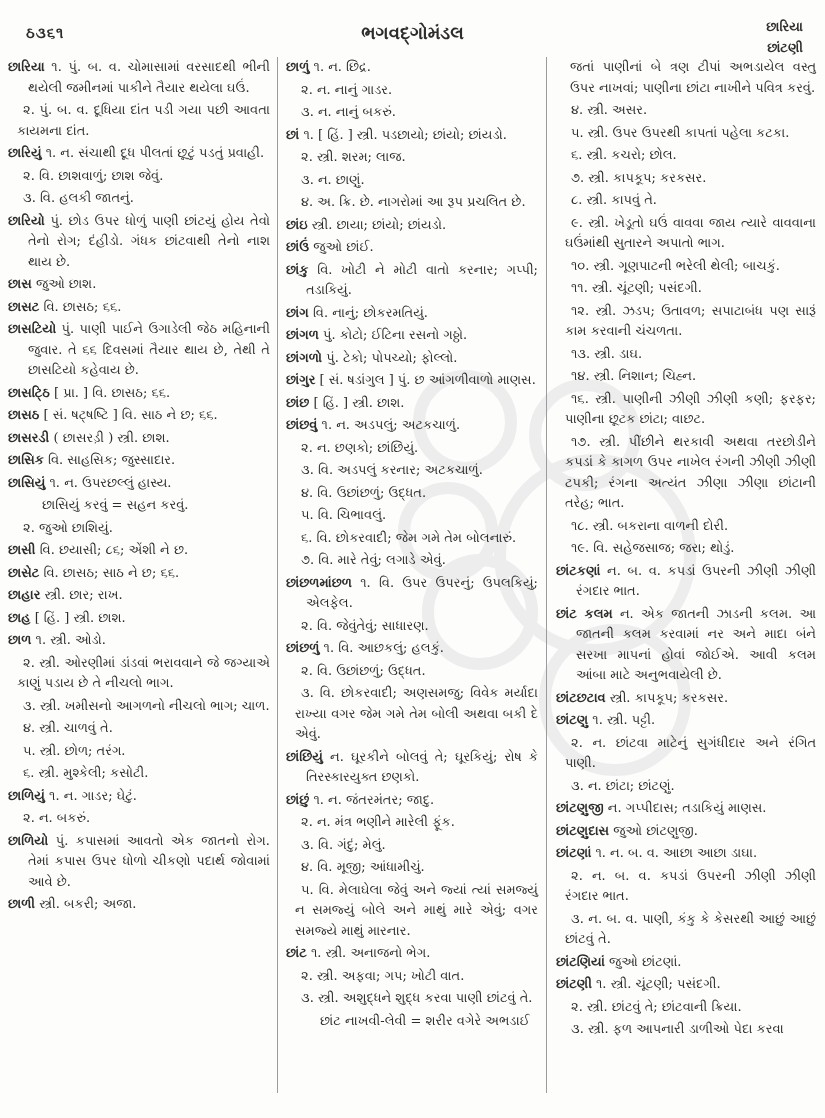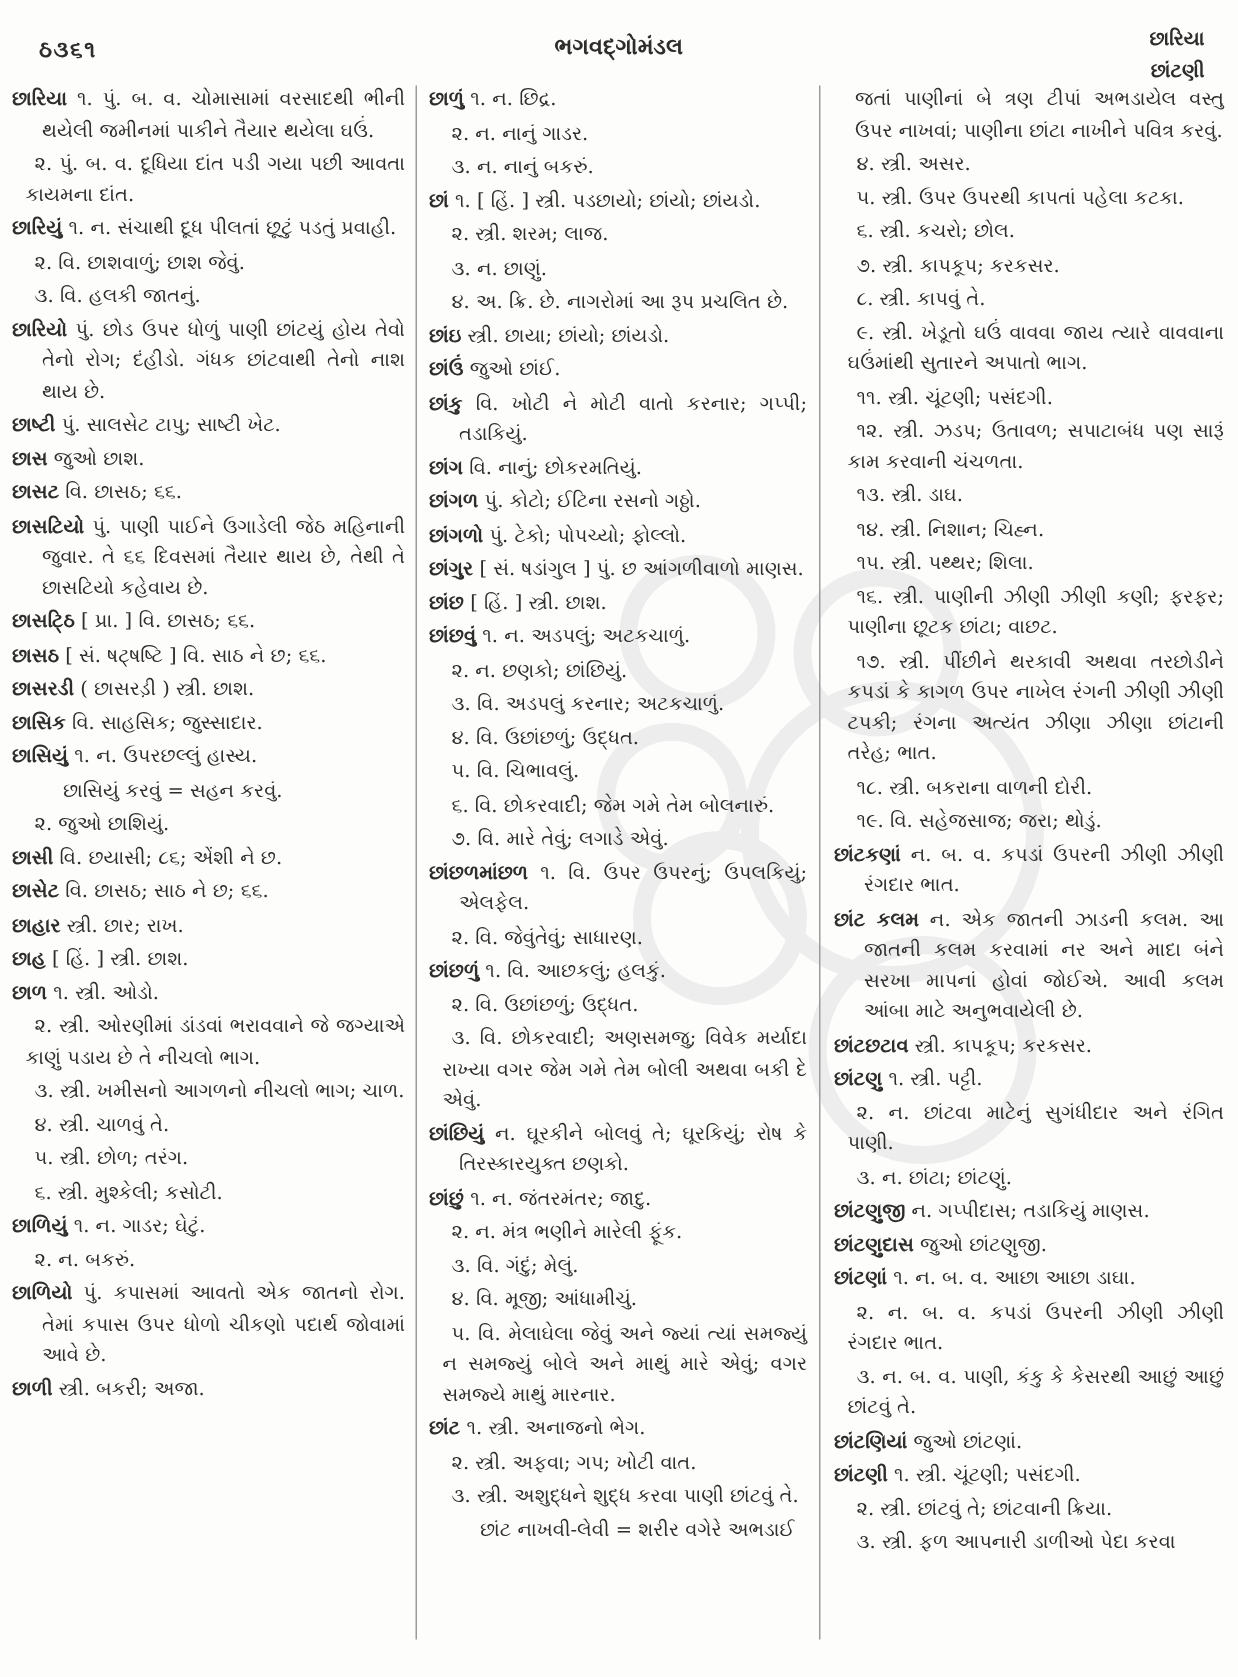--- a/index.html
+++ b/index.html
@@ -7,21 +7,21 @@
     width:825px;height:1118px;
     background:#fdfdfc;
     font-family:"DejaVu Serif","Liberation Serif",serif;
     color:#2f2d2b;
     overflow:hidden;
     position:relative;
   }
   .page{position:relative;width:825px;height:1118px;}
   
   .hdr-pagenum{position:absolute;left:26px;top:24px;font-size:15px;font-weight:bold;letter-spacing:1px;}
-  .hdr-title{position:absolute;left:0;right:0;top:22px;text-align:center;font-size:15px;font-weight:bold;}
+  .hdr-title{position:absolute;left:0;right:0;top:22px;text-align:center;font-size:18px;font-weight:bold;}
   .hdr-guides{position:absolute;right:22px;top:16px;text-align:right;font-size:13px;font-weight:bold;line-height:21px;}
   
   .watermark{position:absolute;left:390px;top:360px;z-index:0;pointer-events:none;}
   
   .columns{position:absolute;top:55px;left:0;width:799px;height:1040px;z-index:1;}
   .col{position:absolute;top:0;font-size:13px;line-height:20.5px;}
   .col-1{left:8px;width:262px;}
   .col-2{left:286px;width:252px;}
   .col-3{left:556px;width:260px;}
   .divider{position:absolute;top:2px;height:1036px;width:1px;background:#9b9b9b;}
@@ -58,21 +58,20 @@
   </svg>
 
   <div class="columns">
     <section class="col col-1">
         <p class="entry main"><span class="head">છારિયા</span> <span>૧. પું. બ. વ. ચોમાસામાં વરસાદથી ભીની થયેલી જમીનમાં પાકીને તૈયાર થયેલા ઘઉં.</span></p>
         <p class="entry sub"><span>૨. પું. બ. વ. દૂધિયા દાંત પડી ગયા પછી આવતા કાયમના દાંત.</span></p>
         <p class="entry main"><span class="head">છારિયું</span> <span>૧. ન. સંચાથી દૂધ પીલતાં છૂટું પડતું પ્રવાહી.</span></p>
         <p class="entry sub"><span>૨. વિ. છાશવાળું; છાશ જેવું.</span></p>
         <p class="entry sub"><span>૩. વિ. હલકી જાતનું.</span></p>
         <p class="entry main"><span class="head">છારિયો</span> <span>પું. છોડ ઉપર ધોળું પાણી છાંટયું હોય તેવો તેનો રોગ; દંહીડો. ગંધક છાંટવાથી તેનો નાશ થાય છે.</span></p>
-        <p class="entry main"><span class="head">છાષ્ટી</span> <span>પું. સાલસેટ ટાપુ; સાષ્ટી ખેટ.</span></p>
         <p class="entry main"><span class="head">છાસ</span> <span>જુઓ છાશ.</span></p>
         <p class="entry main"><span class="head">છાસટ</span> <span>વિ. છાસઠ; ૬૬.</span></p>
         <p class="entry main"><span class="head">છાસટિયો</span> <span>પું. પાણી પાઈને ઉગાડેલી જેઠ મહિનાની જુવાર. તે ૬૬ દિવસમાં તૈયાર થાય છે, તેથી તે છાસટિયો કહેવાય છે.</span></p>
         <p class="entry main"><span class="head">છાસટ્ઠિ</span> <span>[ પ્રા. ] વિ. છાસઠ; ૬૬.</span></p>
         <p class="entry main"><span class="head">છાસઠ</span> <span>[ સં. ષટ્ષષ્ટિ ] વિ. સાઠ ને છ; ૬૬.</span></p>
         <p class="entry main"><span class="head">છાસરડી</span> <span>( છાસરડ઼ી ) સ્ત્રી. છાશ.</span></p>
         <p class="entry main"><span class="head">છાસિક</span> <span>વિ. સાહસિક; જુસ્સાદાર.</span></p>
         <p class="entry main"><span class="head">છાસિયું</span> <span>૧. ન. ઉપરછલ્લું હાસ્ય.</span></p>
         <p class="entry idiom"><span>છાસિયું કરવું = સહન કરવું.</span></p>
         <p class="entry sub"><span>૨. જુઓ છાશિયું.</span></p>
@@ -133,25 +132,25 @@
       </section>
     <div class="divider divider-2"></div>
     <section class="col col-3">
         <p class="entry cont"><span>જતાં પાણીનાં બે ત્રણ ટીપાં અભડાયેલ વસ્તુ ઉપર નાખવાં; પાણીના છાંટા નાખીને પવિત્ર કરવું.</span></p>
         <p class="entry sub"><span>૪. સ્ત્રી. અસર.</span></p>
         <p class="entry sub"><span>૫. સ્ત્રી. ઉપર ઉપરથી કાપતાં પહેલા કટકા.</span></p>
         <p class="entry sub"><span>૬. સ્ત્રી. કચરો; છોલ.</span></p>
         <p class="entry sub"><span>૭. સ્ત્રી. કાપકૂપ; કરકસર.</span></p>
         <p class="entry sub"><span>૮. સ્ત્રી. કાપવું તે.</span></p>
         <p class="entry sub"><span>૯. સ્ત્રી. ખેડૂતો ઘઉં વાવવા જાય ત્યારે વાવવાના ઘઉંમાંથી સુતારને અપાતો ભાગ.</span></p>
+        <p class="entry sub"><span>૧૦. સ્ત્રી. ગૂણપાટની ભરેલી થેલી; બાચકું.</span></p>
         <p class="entry sub"><span>૧૧. સ્ત્રી. ચૂંટણી; પસંદગી.</span></p>
         <p class="entry sub"><span>૧૨. સ્ત્રી. ઝડપ; ઉતાવળ; સપાટાબંધ પણ સારૂં કામ કરવાની ચંચળતા.</span></p>
         <p class="entry sub"><span>૧૩. સ્ત્રી. ડાઘ.</span></p>
         <p class="entry sub"><span>૧૪. સ્ત્રી. નિશાન; ચિહ્ન.</span></p>
-        <p class="entry sub"><span>૧૫. સ્ત્રી. પથ્થર; શિલા.</span></p>
         <p class="entry sub"><span>૧૬. સ્ત્રી. પાણીની ઝીણી ઝીણી કણી; ફરફર; પાણીના છૂટક છાંટા; વાછટ.</span></p>
         <p class="entry sub"><span>૧૭. સ્ત્રી. પીંછીને થરકાવી અથવા તરછોડીને કપડાં કે કાગળ ઉપર નાખેલ રંગની ઝીણી ઝીણી ટપકી; રંગના અત્યંત ઝીણા ઝીણા છાંટાની તરેહ; ભાત.</span></p>
         <p class="entry sub"><span>૧૮. સ્ત્રી. બકરાના વાળની દોરી.</span></p>
         <p class="entry sub"><span>૧૯. વિ. સહેજસાજ; જરા; થોડું.</span></p>
         <p class="entry main"><span class="head">છાંટકણાં</span> <span>ન. બ. વ. કપડાં ઉપરની ઝીણી ઝીણી રંગદાર ભાત.</span></p>
         <p class="entry main"><span class="head">છાંટ કલમ</span> <span>ન. એક જાતની ઝાડની કલમ. આ જાતની કલમ કરવામાં નર અને માદા બંને સરખા માપનાં હોવાં જોઈએ. આવી કલમ આંબા માટે અનુભવાયેલી છે.</span></p>
         <p class="entry main"><span class="head">છાંટછટાવ</span> <span>સ્ત્રી. કાપકૂપ; કરકસર.</span></p>
         <p class="entry main"><span class="head">છાંટણુ</span> <span>૧. સ્ત્રી. પટ્ટી.</span></p>
         <p class="entry sub"><span>૨. ન. છાંટવા માટેનું સુગંધીદાર અને રંગિત પાણી.</span></p>
         <p class="entry sub"><span>૩. ન. છાંટા; છાંટણું.</span></p>

